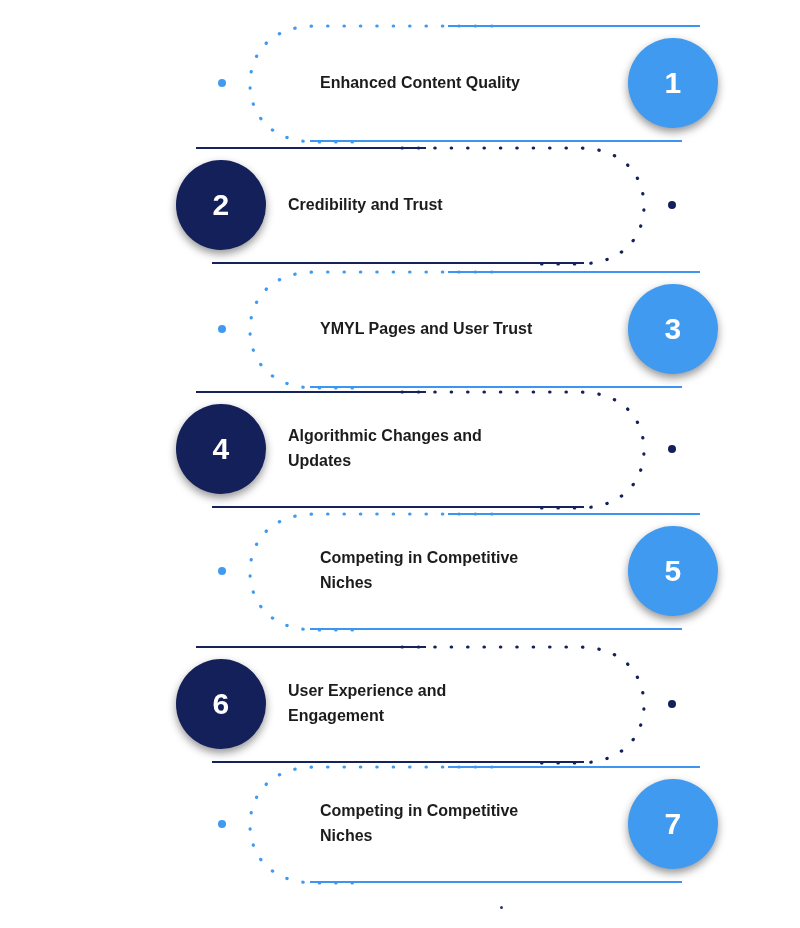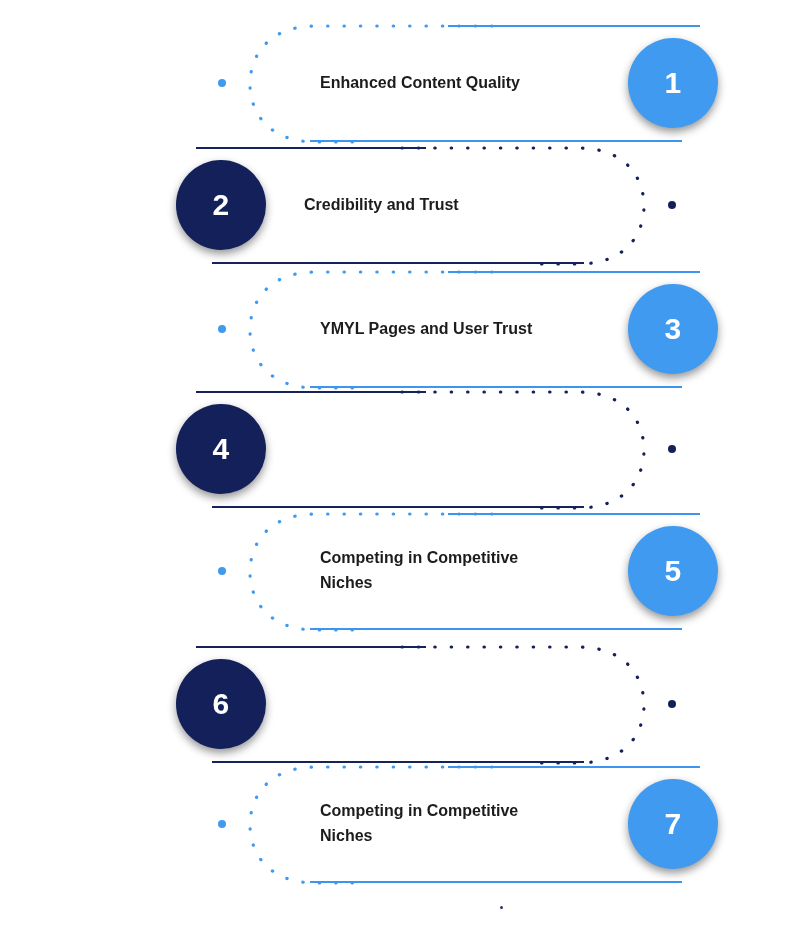--- a/index.html
+++ b/index.html
@@ -90,21 +90,21 @@
     display: flex;
     align-items: center;
     font-size: 16px;
     font-weight: 600;
     line-height: 1.55;
     color: #1c1c1c;
     z-index: 3;
     width: 230px;
   }
   .row.blue .label { left: 72px; }
-  .row.navy .label { left: 128px; }
+  .row.navy .label { left: 112px; }
 
   
   .accent-dot {
     position: absolute;
     top: 55px;
     width: 8px;
     height: 8px;
     border-radius: 50%;
     z-index: 3;
   }
@@ -161,20 +161,21 @@
         <div class="circle">3</div>
       </div>
       <div class="row navy" style="top: 390px;">
         <div class="pill"></div>
         <svg class="arc" viewBox="0 0 300 124" width="300" height="124">
           <path d="M 52 4 L 228 4 C 278 4 294 36 294 62 C 294 88 278 120 228 120 L 190 120" fill="none" stroke="#14205a" stroke-width="3.2" stroke-linecap="round" stroke-dasharray="0.4 16"></path>
         </svg>
         <div class="rule top"></div>
         <div class="rule bottom"></div>
         <div class="accent-dot"></div>
+        <div class="label">Algorithmic Changes and Updates</div>
         <div class="circle">4</div>
       </div>
       <div class="row blue" style="top: 512px;">
         <div class="pill"></div>
         <svg class="arc" viewBox="0 0 300 124" width="300" height="124">
           <path d="M 248 4 L 72 4 C 22 4 6 36 6 62 C 6 88 22 120 72 120 L 110 120" fill="none" stroke="#3f9af0" stroke-width="3.2" stroke-linecap="round" stroke-dasharray="0.4 16"></path>
         </svg>
         <div class="rule top"></div>
         <div class="rule bottom"></div>
         <div class="accent-dot"></div>
@@ -182,20 +183,21 @@
         <div class="circle">5</div>
       </div>
       <div class="row navy" style="top: 645px;">
         <div class="pill"></div>
         <svg class="arc" viewBox="0 0 300 124" width="300" height="124">
           <path d="M 52 4 L 228 4 C 278 4 294 36 294 62 C 294 88 278 120 228 120 L 190 120" fill="none" stroke="#14205a" stroke-width="3.2" stroke-linecap="round" stroke-dasharray="0.4 16"></path>
         </svg>
         <div class="rule top"></div>
         <div class="rule bottom"></div>
         <div class="accent-dot"></div>
+        <div class="label">User Experience and Engagement</div>
         <div class="circle">6</div>
       </div>
       <div class="row blue" style="top: 765px;">
         <div class="pill"></div>
         <svg class="arc" viewBox="0 0 300 124" width="300" height="124">
           <path d="M 248 4 L 72 4 C 22 4 6 36 6 62 C 6 88 22 120 72 120 L 110 120" fill="none" stroke="#3f9af0" stroke-width="3.2" stroke-linecap="round" stroke-dasharray="0.4 16"></path>
         </svg>
         <div class="rule top"></div>
         <div class="rule bottom"></div>
         <div class="accent-dot"></div>

